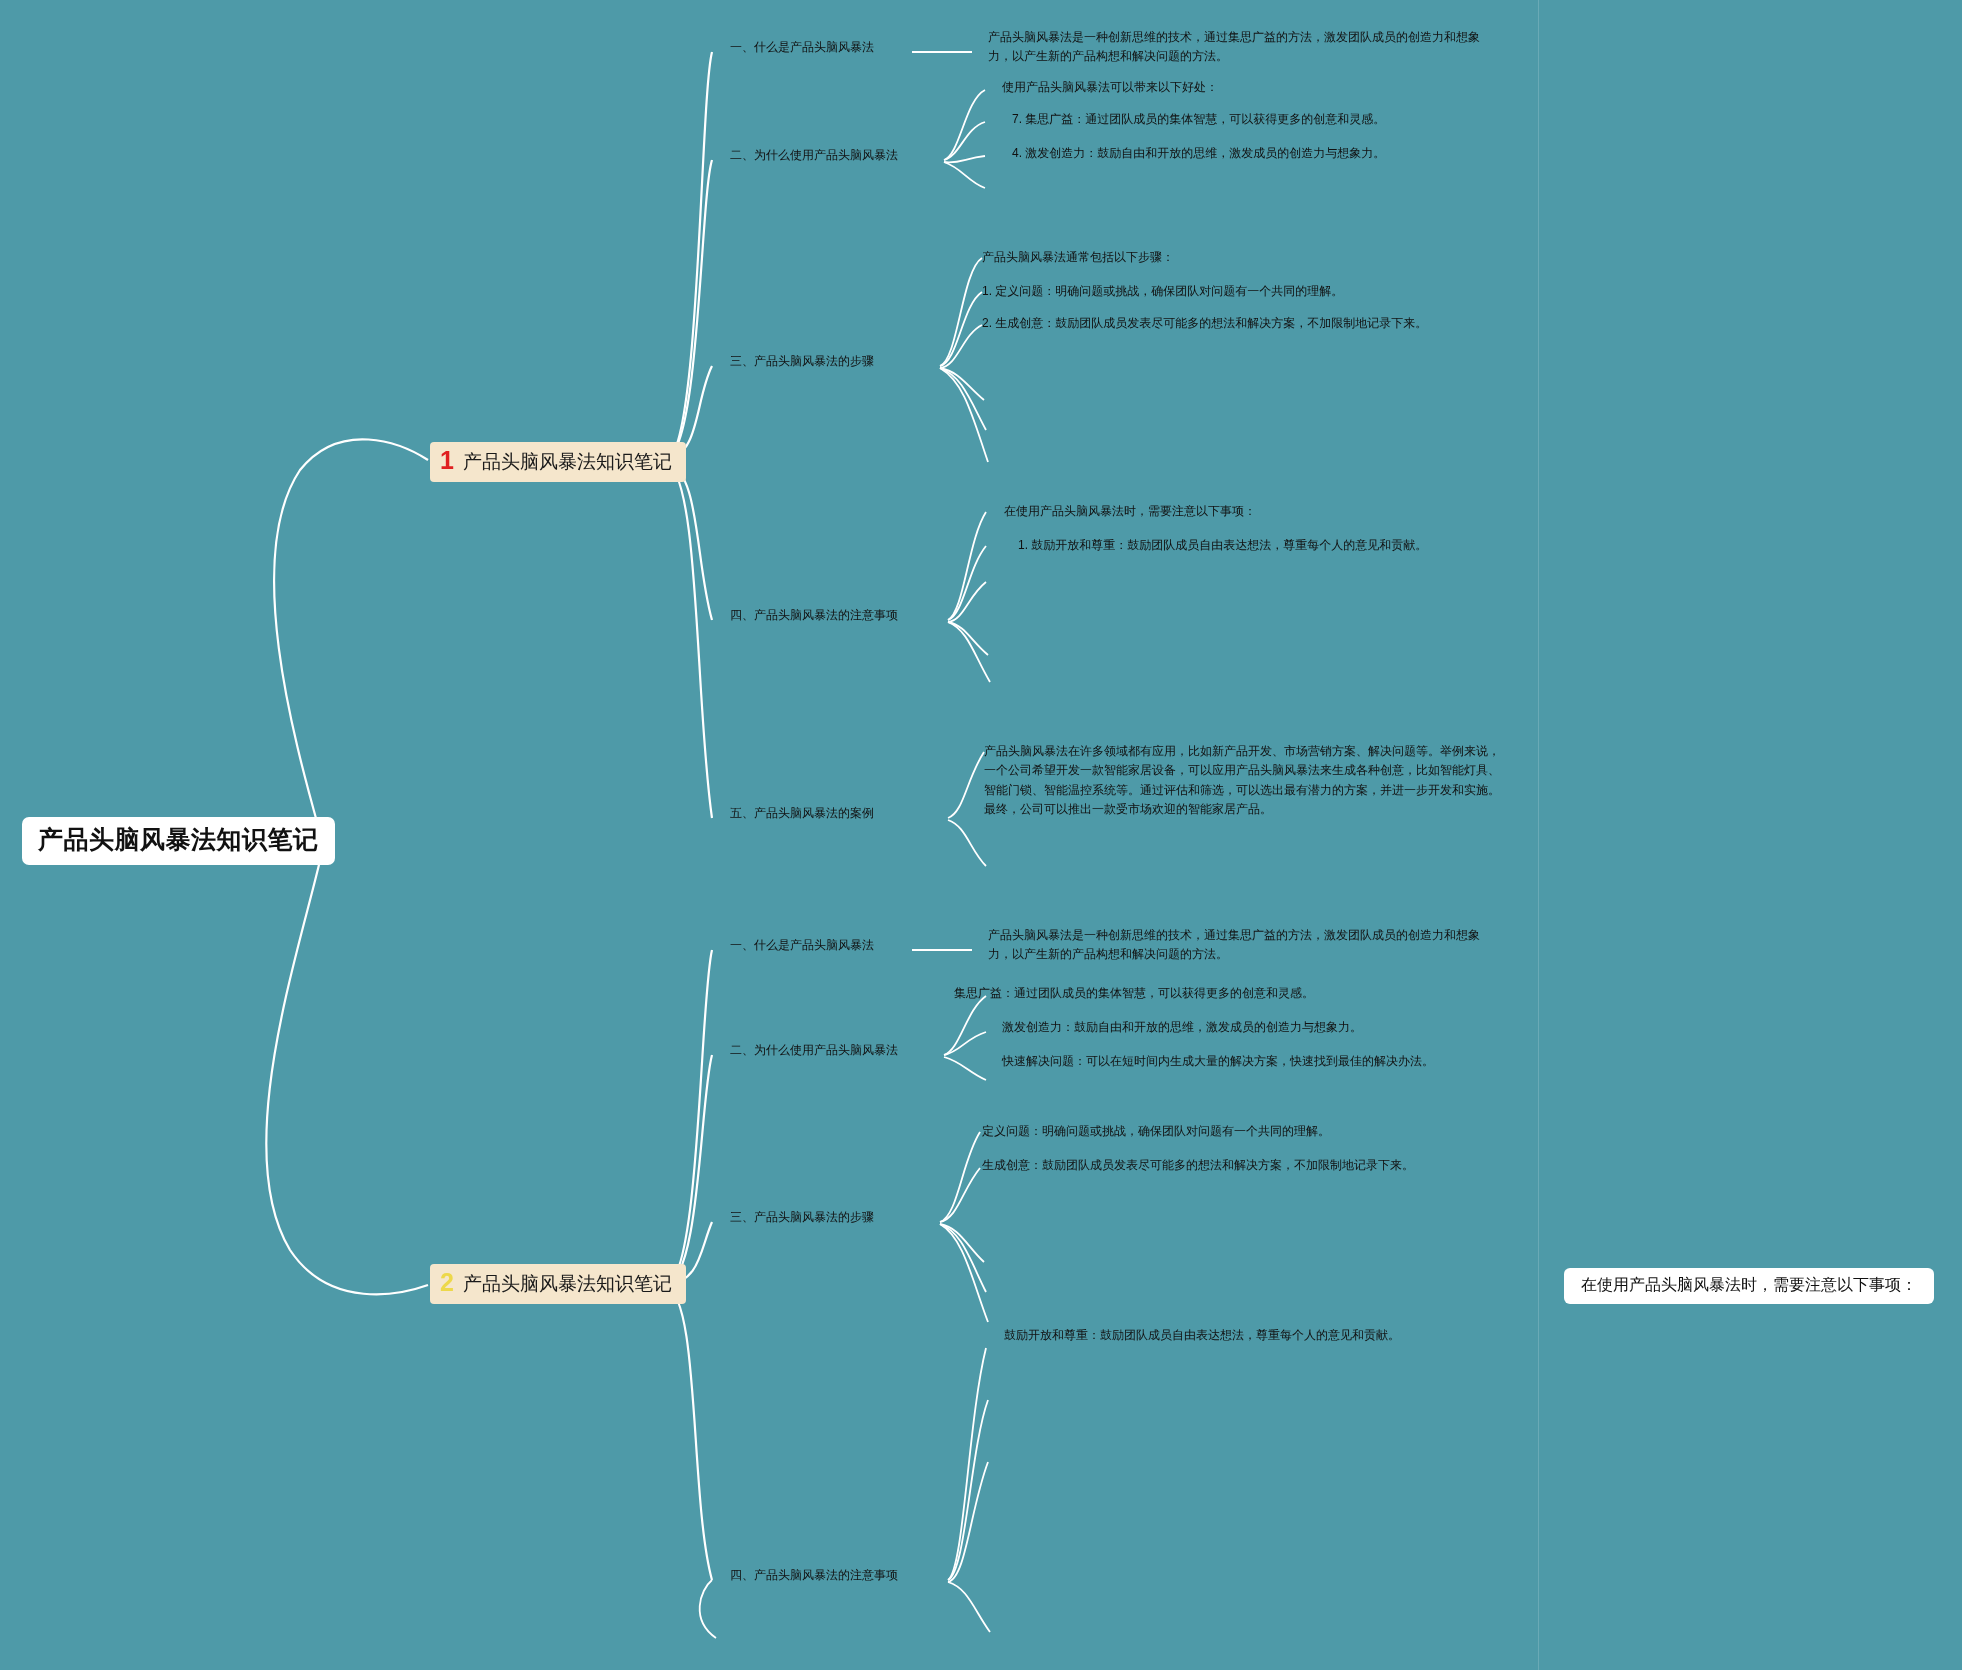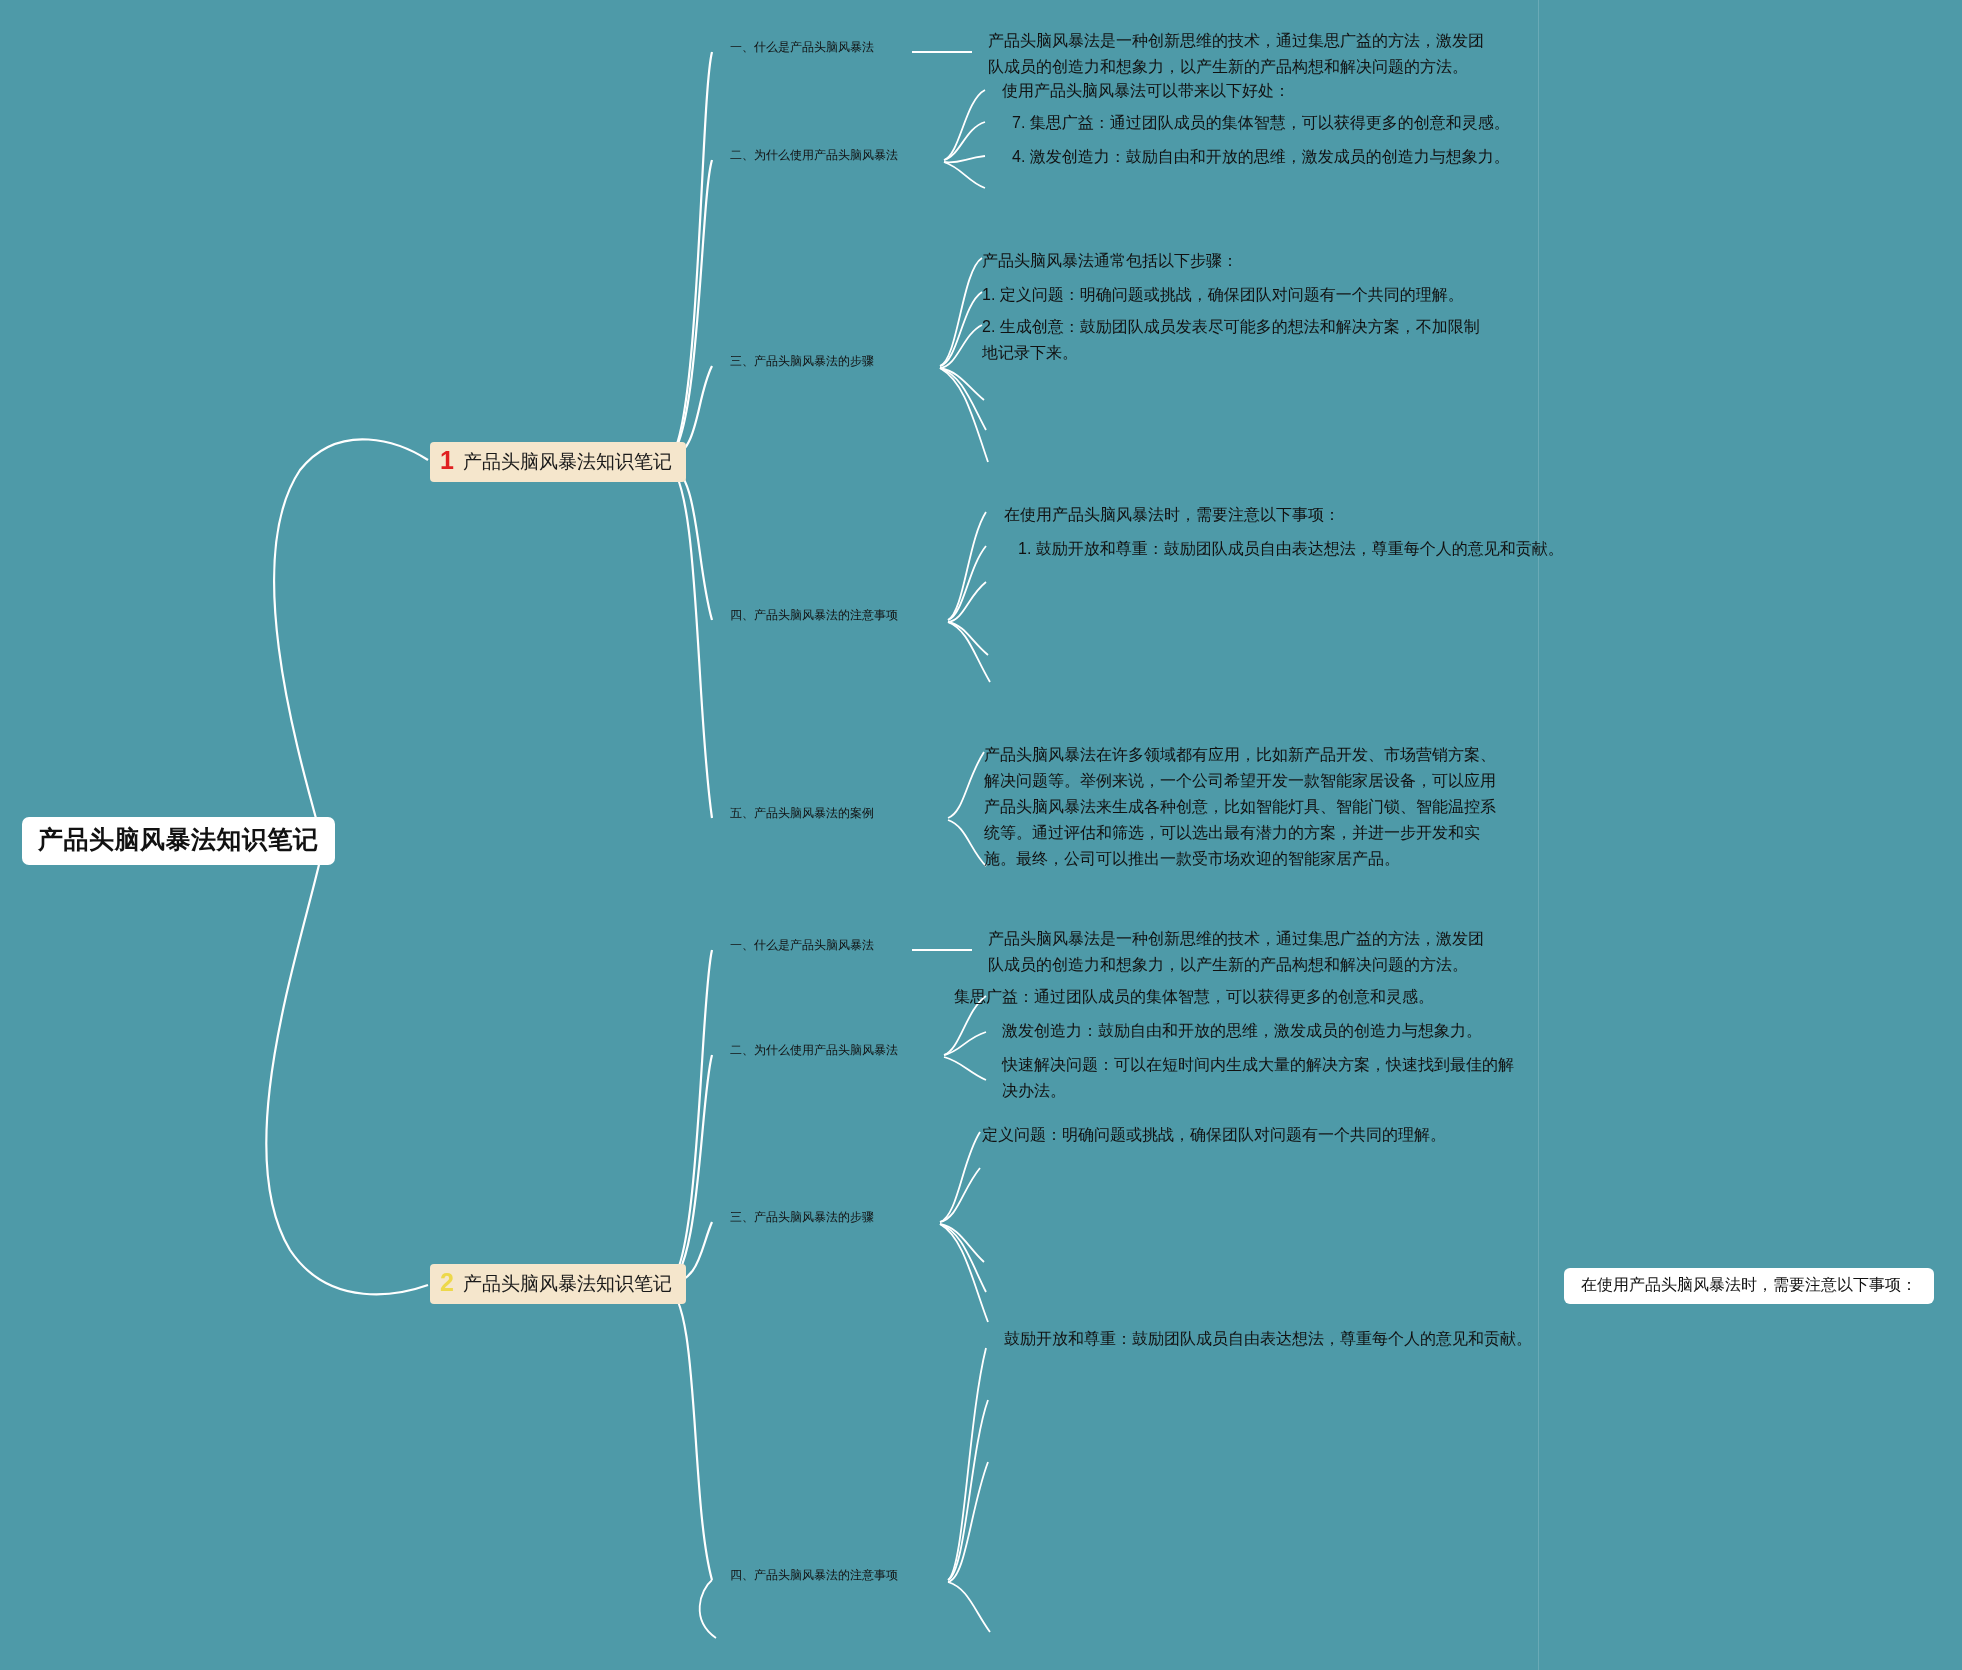--- a/index.html
+++ b/index.html
@@ -48,21 +48,21 @@
   .branch-b1{left:430px;top:442px;}
   .branch-b2{left:430px;top:1264px;}
 
   
   .section{
     color:#111;font-size:12px;white-space:nowrap;line-height:1.2;
   }
 
   
   .leaf{
-    color:#111;font-size:16px;line-height:1.62;
+    color:#111;font-size:12px;line-height:1.62;
   }
   .leaf.w1{width:510px;}
   .leaf.w2{width:520px;}
   .leaf.w3{width:512px;}
   .leaf.nowrap{white-space:nowrap;}
 
   
   .callout{
     left:1564px;top:1268px;
     background:#ffffff;color:#111;
@@ -184,20 +184,21 @@
   <div class="node section" style="left:730px;top:1210px;">三、产品头脑风暴法的步骤</div>
   <div class="node section" style="left:730px;top:1568px;">四、产品头脑风暴法的注意事项</div>
 
   <div class="node leaf w1" style="left:988px;top:926px;">产品头脑风暴法是一种创新思维的技术，通过集思广益的方法，激发团队成员的创造力和想象力，以产生新的产品构想和解决问题的方法。</div>
 
   <div class="node leaf nowrap" style="left:954px;top:984px;">集思广益：通过团队成员的集体智慧，可以获得更多的创意和灵感。</div>
   <div class="node leaf nowrap" style="left:1002px;top:1018px;">激发创造力：鼓励自由和开放的思维，激发成员的创造力与想象力。</div>
   <div class="node leaf w2" style="left:1002px;top:1052px;">快速解决问题：可以在短时间内生成大量的解决方案，快速找到最佳的解决办法。</div>
 
   <div class="node leaf nowrap" style="left:982px;top:1122px;">定义问题：明确问题或挑战，确保团队对问题有一个共同的理解。</div>
+  <div class="node leaf w3" style="left:982px;top:1156px;">生成创意：鼓励团队成员发表尽可能多的想法和解决方案，不加限制地记录下来。</div>
 
   <div class="node leaf nowrap" style="left:1004px;top:1326px;">鼓励开放和尊重：鼓励团队成员自由表达想法，尊重每个人的意见和贡献。</div>
 
   <div class="node callout">
     <span>在使用产品头脑风暴法时，需要注意以下事项：</span>
   </div>
 
 </div>
 
 </body></html>

